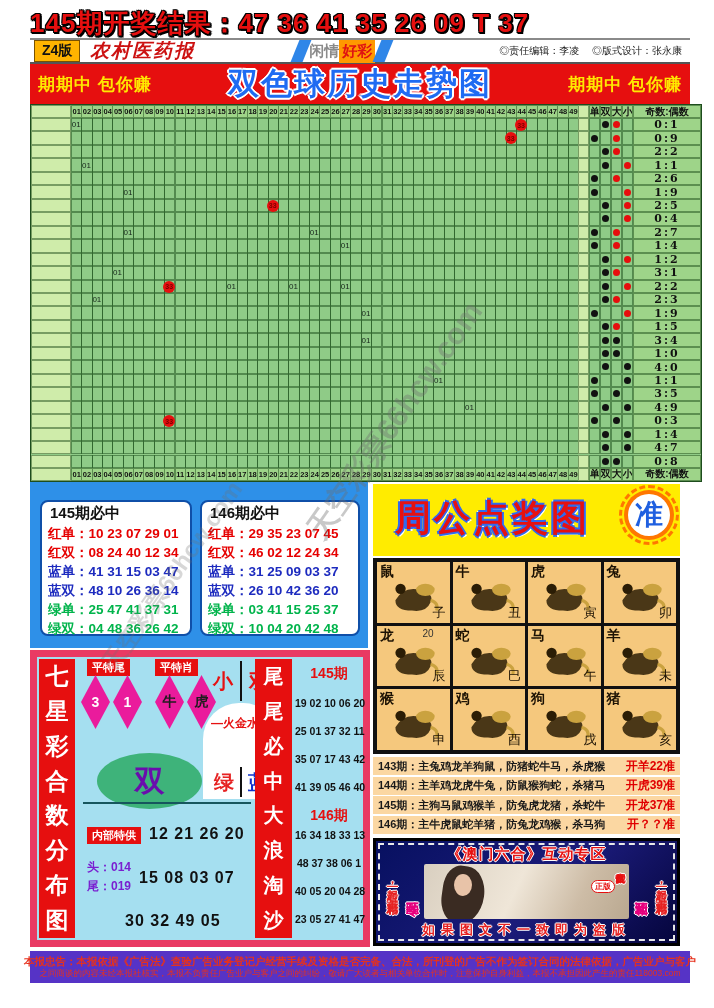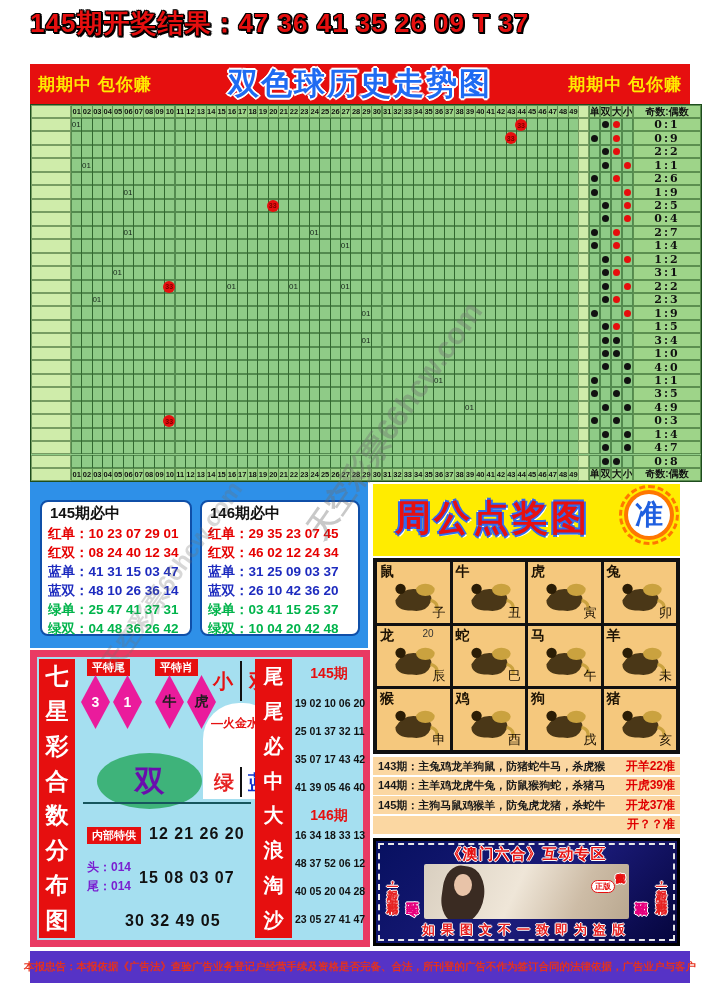--- a/index.html
+++ b/index.html
@@ -132,20 +132,36 @@
     transform:rotate(-55deg);pointer-events:none;white-space:nowrap;}
   .wm1{left:255px;top:400px;} .wm2{left:60px;top:560px;font-size:24px;color:rgba(110,110,110,.28);}
 </style>
 </head>
 <body>
 
 <div class="page">
 
   <div class="headline">145期开奖结果：47 36 41 35 26 09 T 37</div>
 
+  <div class="masthead">
+    <span class="edition">Z4版</span>
+    <span class="paper">农村医药报</span>
+    <span class="mh-spacer"></span>
+    <span class="column-box">
+      <i class="slash"></i>
+      <b class="col-l">闲情</b>
+      <b class="col-r">好彩</b>
+      <i class="slash"></i>
+    </span>
+    <span class="mh-spacer"></span>
+    <span class="editors">
+      <span>◎责任编辑：李凌</span>
+      <span>◎版式设计：张永康</span>
+    </span>
+  </div>
 
   <div class="banner">
     <span class="banner-side">期期中 包你赚</span>
     <span class="banner-title">双色球历史走势图</span>
     <span class="banner-side">期期中 包你赚</span>
   </div>
 
   <div class="trend-chart">
       <div class="tcell lab" style="left: 0px; top: 0px; width: 40px; height: 13px;"></div>
       <div class="tcell hdr" style="left: 40px; top: 0px; width: 11.35px; height: 13px;">01</div>
@@ -2000,20 +2016,21 @@
       </div>
       <div class="zr-line">
         <div class="zr-text">144期：主羊鸡龙虎牛兔，防鼠猴狗蛇，杀猪马</div>
         <div class="zr-res">开虎39准</div>
       </div>
       <div class="zr-line">
         <div class="zr-text">145期：主狗马鼠鸡猴羊，防兔虎龙猪，杀蛇牛</div>
         <div class="zr-res">开龙37准</div>
       </div>
       <div class="zr-line">
+        <div class="zr-text">146期：主牛虎鼠蛇羊猪，防兔龙鸡猴，杀马狗</div>
         <div class="zr-res">开？？准</div>
       </div>
     </div>
 
   <div class="ad-block">
     <div class="ad-inner">
       <div class="ad-title">《澳门六合》互动专区</div>
       <div class="ad-mid">
         <div class="ad-vert">一起看，更精彩！</div>
         <div class="ad-vert magenta">互动专区</div>
@@ -2062,45 +2079,46 @@
         <i class="vline"></i>
         <b class="pb-blue">蓝</b>
       </span>
     </div>
     <div class="pp h-divider"></div>
     <div class="pp red-lbl internal-lbl">内部特供</div>
     <div class="pp big-num num1">12 21 26 20</div>
     <div class="pp big-num num2">15 08 03 07</div>
     <div class="pp big-num num3">30 32 49 05</div>
     <div class="pp ht-lbl head-lbl">头：014</div>
-    <div class="pp ht-lbl tail-lbl">尾：014</div>
+    <div class="pp ht-lbl tail-lbl">尾：019</div>
     <div class="pp slogan-bar">
         <div>尾</div>
         <div>尾</div>
         <div>必</div>
         <div>中</div>
         <div>大</div>
         <div>浪</div>
         <div>淘</div>
         <div>沙</div>
       </div>
     <div class="pp period-col">
         <div class="pc-title" style="top: 8px;">145期</div>
         <div class="pc-row" style="top: 40px;">19 02 10 06 20</div>
         <div class="pc-row" style="top: 68px;">25 01 37 32 11</div>
         <div class="pc-row" style="top: 96px;">35 07 17 43 42</div>
         <div class="pc-row" style="top: 124px;">41 39 05 46 40</div>
         <div class="pc-title" style="top: 150px;">146期</div>
         <div class="pc-row" style="top: 172px;">16 34 18 33 13</div>
-        <div class="pc-row" style="top: 200px;">48 37 52 06 12</div>
+        <div class="pc-row" style="top: 200px;">48 37 38 06 1</div>
         <div class="pc-row" style="top: 228px;">40 05 20 04 28</div>
         <div class="pc-row" style="top: 256px;">23 05 27 41 47</div>
       </div>
   </div>
 
   <div class="footer">
     <div class="f1"><b>本报忠告：本报依据《广告法》查验广告业务登记户经营手续及资格是否完备、合法，所刊登的广告不作为签订合同的法律依据，广告业户与客户</b></div>
+    <div class="f2">之间商谈的内容未经本报社核实，本报不负责任广告业户与客户之间的纠纷，敬请广大读者与相关单位合作时，注意保护自身利益，本报不承担因此产生的责任118003.com</div>
   </div>
 
   <div class="watermark wm1">天空彩票66hcw.com</div>
   <div class="watermark wm2">天空彩票66hcw.com</div>
 
 </div>
 
 </body></html>

